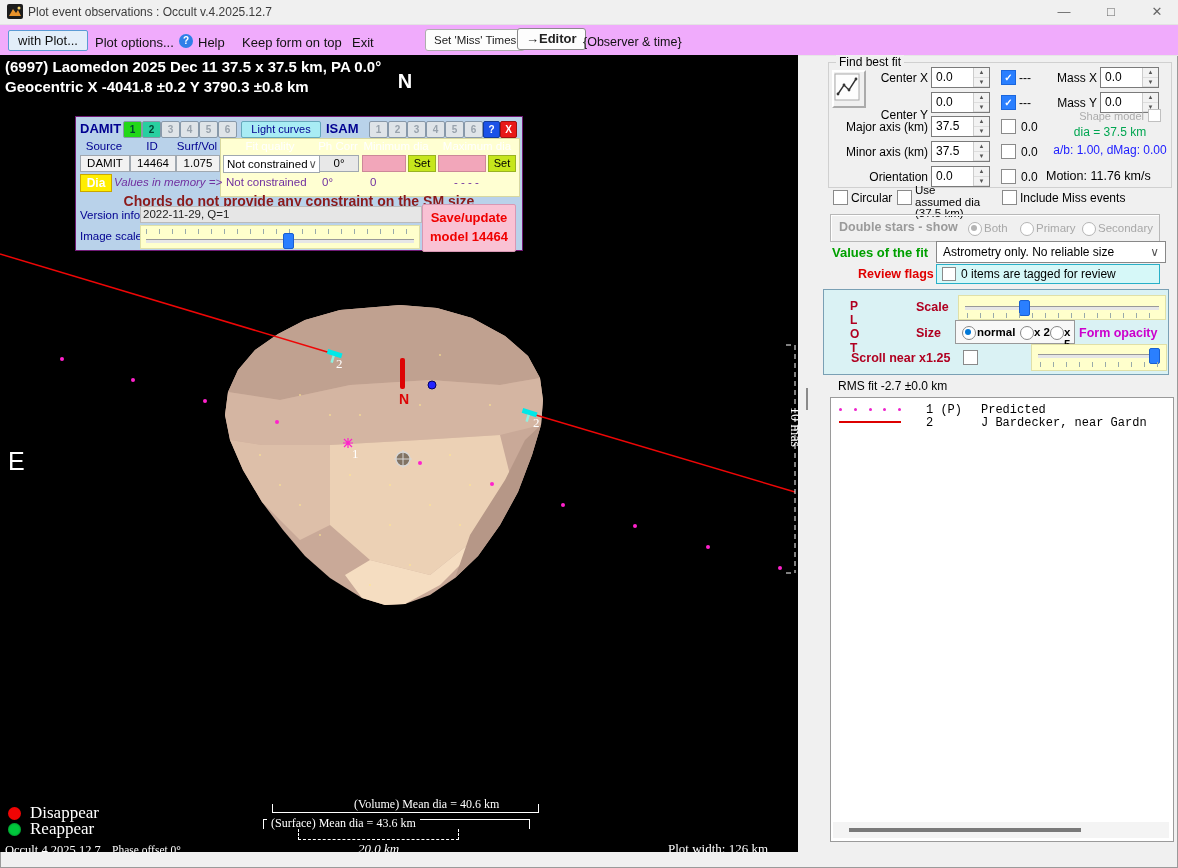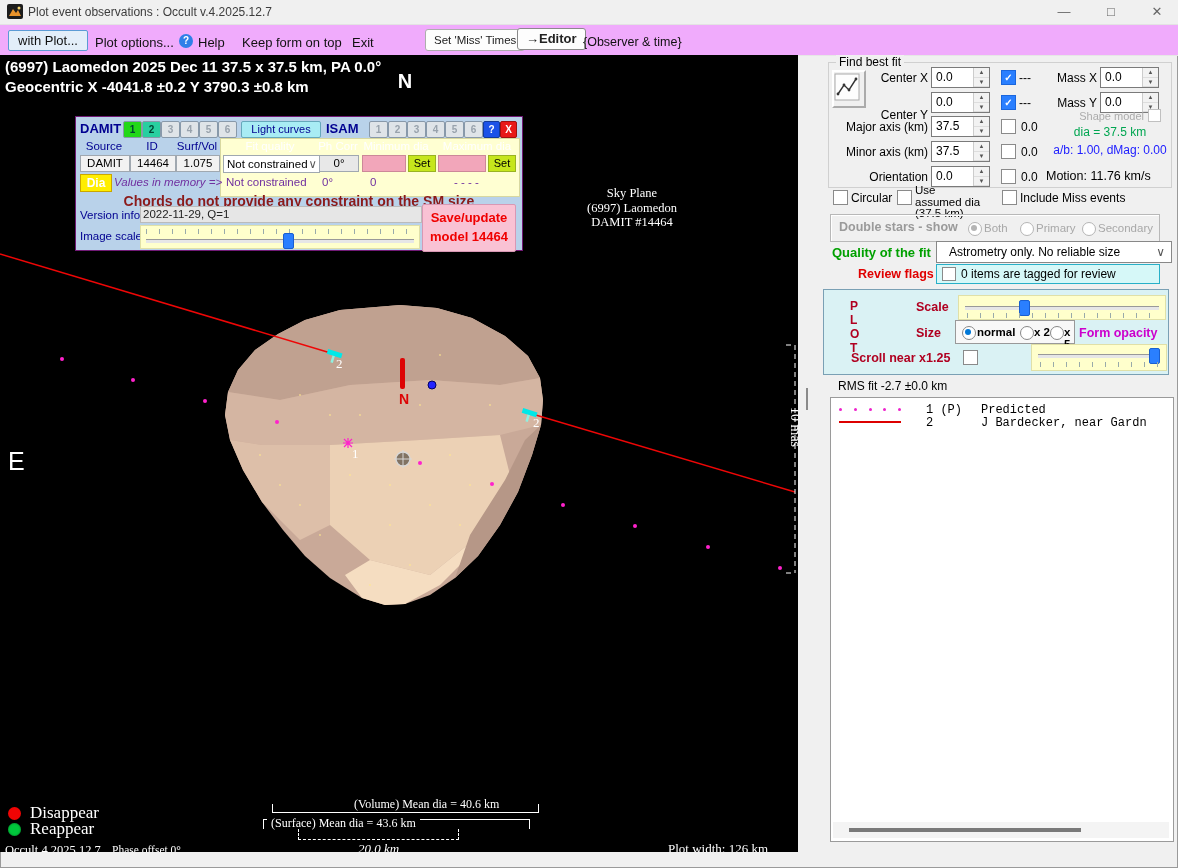--- a/index.html
+++ b/index.html
@@ -88,25 +88,20 @@
 <div class="abs plot">
 
   <div class="abs ptitle">
     <div>(6997) Laomedon  2025 Dec 11   37.5 x 37.5 km,  PA 0.0°</div>
     <div>Geocentric  X  -4041.8 ±0.2  Y 3790.3 ±0.8 km</div>
   </div>
 
   <div class="abs" style="left:390px;top:15px;width:30px;text-align:center;font-size:20px;font-weight:bold">N</div>
   <div class="abs" style="left:8px;top:392px;font-size:25px">E</div>
 
-  <div class="abs skyplane serif">
-    <div>Sky Plane</div>
-    <div>(6997) Laomedon</div>
-    <div>DAMIT #14464</div>
-  </div>
 
   <svg class="abs" style="left:0;top:0" width="798" height="797">
 
     <g>
       <polygon fill="#c9a998" points="400,250 437,253 472,263 505,281 528,301 540,323 543,345 541,370 532,400 518,437 500,470 478,501 455,523 430,540 405,549 385,550 362,543 330,523 305,501 283,475 262,447 243,415 230,385 225,360 228,337 238,315 255,295 278,279 305,265 340,255"></polygon>
       <polygon fill="#c0a190" points="228,337 238,315 255,295 278,279 305,265 340,255 400,250 437,253 472,263 505,281 528,301 540,323 500,330 430,325 350,330 280,345"></polygon>
       <polygon fill="#d4b5a2" points="230,385 225,360 228,337 280,345 350,330 430,325 500,330 540,323 543,345 541,370 500,380 420,385 330,390 262,390"></polygon>
       <polygon fill="#ddbfa9" points="230,385 262,390 330,390 330,470 300,485 262,447 243,415"></polygon>
       <polygon fill="#ecd1b5" points="330,390 420,385 500,380 510,420 480,480 430,520 370,505 330,470"></polygon>
       <polygon fill="#f5ddc1" points="370,505 430,520 480,480 470,500 440,530 405,549 385,550 362,543 345,520"></polygon>
@@ -382,22 +377,22 @@
   <div class="radio dis" style="left:137px;top:7px">
       <div class="in"></div>
     </div>
   <div class="abs" style="left:153px;top:7px;font-size:11.5px;color:#a8a8a8">Both</div>
   <div class="radio dis" style="left:189px;top:7px"></div>
   <div class="abs" style="left:205px;top:7px;font-size:11.5px;color:#a8a8a8">Primary</div>
   <div class="radio dis" style="left:251px;top:7px"></div>
   <div class="abs" style="left:267px;top:7px;font-size:11.5px;color:#a8a8a8">Secondary</div>
 </div>
 
-<div class="abs" style="left:832px;top:245px;font-size:13px;font-weight:bold;color:#00a000">Quality of the fit</div>
-<div class="abs" style="left:936px;top:241px;width:222px;height:20px;background:#fff;border:1px solid #888;font-size:12px;line-height:20px;padding-left:12px">
+<div class="abs" style="left:832px;top:245px;font-size:13px;font-weight:bold;color:#00a000">Values of the fit</div>
+<div class="abs" style="left:936px;top:241px;width:222px;height:20px;background:#fff;border:1px solid #888;font-size:12px;line-height:20px;padding-left:6px">
   <span>Astrometry only. No reliable size</span>
   <span style="float:right;margin-right:6px;color:#555">∨</span>
 </div>
 
 <div class="abs" style="left:858px;top:267px;font-size:12.5px;font-weight:bold;color:#e00000">Review flags</div>
 <div class="abs" style="left:936px;top:264px;width:222px;height:18px;background:#d6f8f8;border:1px solid #28b0c8">
   <div class="cb" style="left:5px;top:2px;width:12px;height:12px"></div>
   <div class="abs" style="left:24px;top:2px;font-size:12px">0 items are tagged for review</div>
 </div>
 

